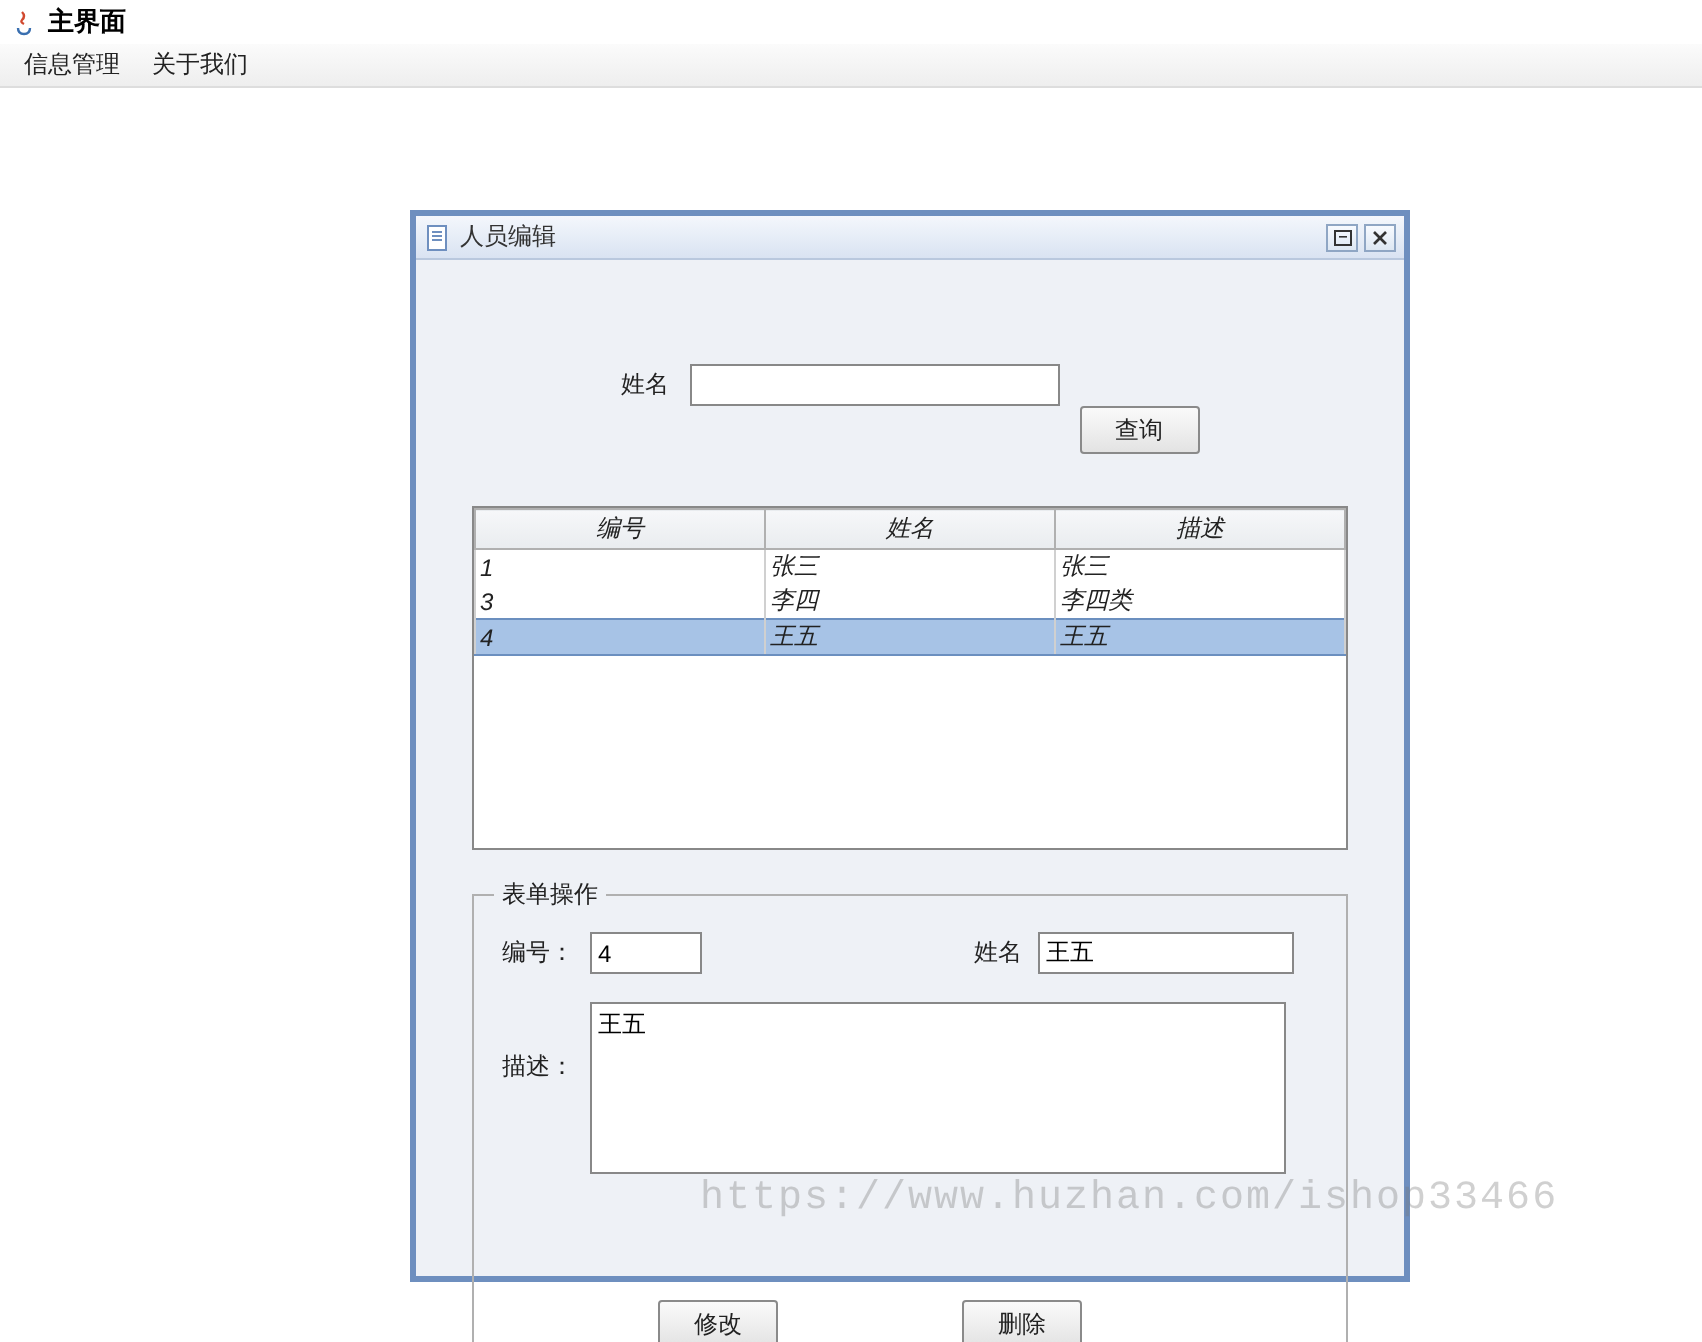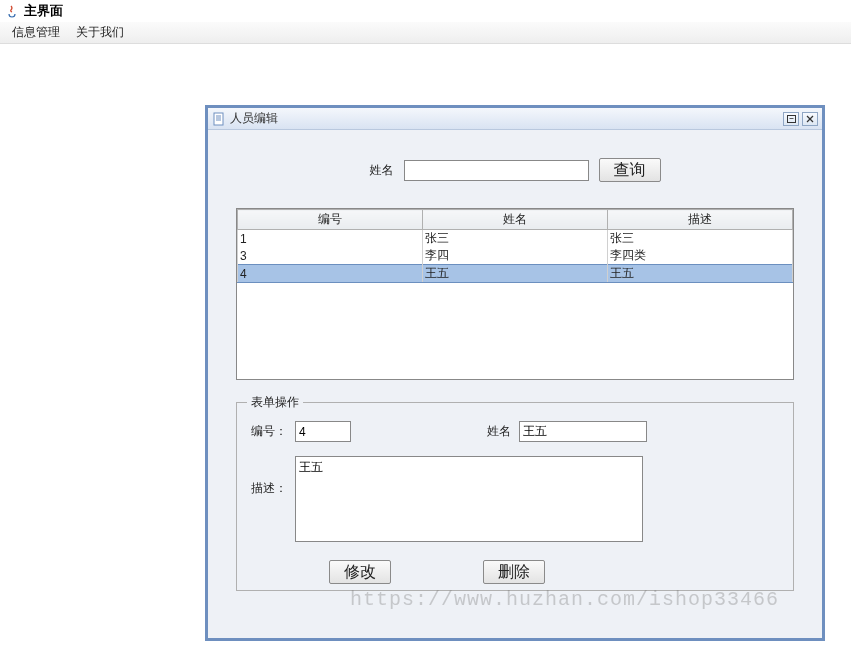--- a/index.html
+++ b/index.html
@@ -32,21 +32,21 @@
   display: flex;
   align-items: center;
   padding: 0 4px;
 }
 .menubar-item { padding: 2px 8px; color: #222; cursor: default; text-align: right; }
 
 .inner-window {
   position: absolute;
   left: 205px;
   top: 105px;
-  width: 620px;
+  width: 500px;
   height: 536px;
   border: 3px solid #6e8fbf;
   background: #eef1f6;
 }
 .inner-titlebar {
   height: 22px;
   background: linear-gradient(#f4f7fc,#d9e3f2);
   border-bottom: 1px solid #b9c8de;
   display: flex;
   align-items: center;
@@ -81,32 +81,33 @@
   font-family: inherit; font-size: 12px;
 }
 .search-name-input { width: 185px; }
 .btn {
   height: 24px;
   min-width: 60px;
   padding: 0 14px;
   border: 1px solid #8a8a8a;
   background: linear-gradient(#fafafa,#e3e3e3);
   border-radius: 2px;
-  font-family: inherit; font-size: 16px;
+  font-family: inherit; font-size: 12px;
   color: #222;
   cursor: default;
+  margin-top: 45px;
 }
 
 .table-wrap {
   border: 1px solid #888;
   background: #fff;
   height: 172px;
   overflow: hidden;
 }
-table { border-collapse: collapse; width: 100%; table-layout: fixed; }
+table { border-collapse: collapse; width: 100%; table-layout: fixed; font-style: italic; }
 thead th {
   background: linear-gradient(#f6f7f9,#e9ecef);
   border: 1px solid #b0b0b0;
   font-weight: normal; color: #222;
   height: 20px;
 }
 tbody td {
   border-left: 1px solid #d0d0d0;
   border-right: 1px solid #d0d0d0;
   height: 16px;

